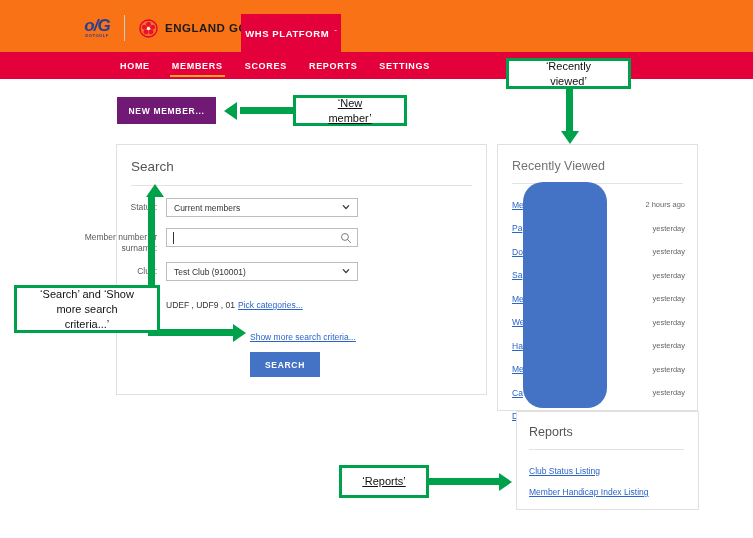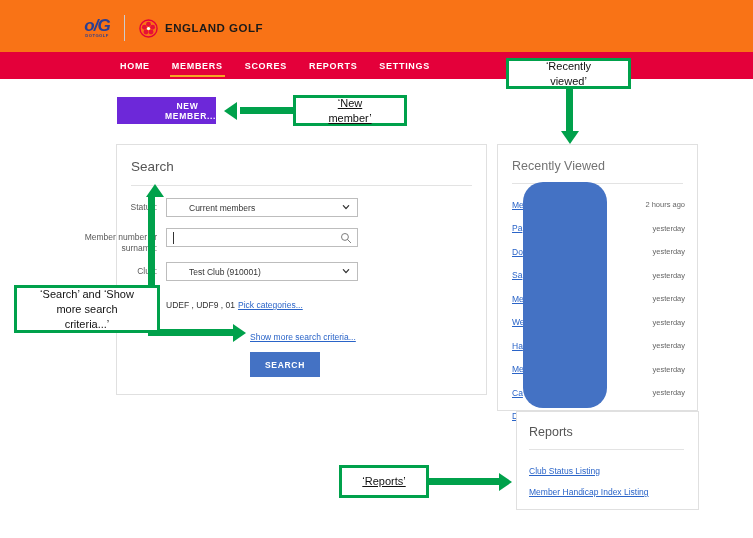--- a/index.html
+++ b/index.html
@@ -26,36 +26,36 @@
   #whs-tab .whs-caret{color:#fff;font-size:8px;margin-left:5px;line-height:1;}
 
   
   #nav-bar{position:absolute;left:0;top:52px;width:753px;height:27px;background:#e4003a;}
   #nav-items{position:absolute;left:120px;top:0;height:27px;display:flex;align-items:center;gap:22px;}
   .nav-item{position:relative;color:#ffffff;font-size:9px;font-weight:700;letter-spacing:.7px;
             cursor:pointer;height:27px;display:flex;align-items:center;}
   .nav-item.active::after{content:"";position:absolute;left:-2px;right:-2px;bottom:2px;height:2.5px;background:#f5a623;}
 
   
-  #new-member-btn{position:absolute;left:117px;top:97px;width:99px;height:27px;background:#6d28d9;
+  #new-member-btn{position:absolute;left:117px;top:97px;width:99px;height:27px;background:#701a75;
                   border:none;color:#ffffff;font-size:8.5px;font-weight:700;letter-spacing:.7px;
-                  cursor:pointer;font-family:inherit;padding-left:48px;}
+                  cursor:pointer;font-family:inherit;}
 
   
   #search-panel{position:absolute;left:116px;top:144px;width:369px;height:249px;
                 background:#ffffff;border:1px solid #e0e0e0;}
   #search-title{position:absolute;left:14px;top:14px;font-size:13.5px;color:#555;font-weight:400;}
   #search-rule{position:absolute;left:14px;top:40px;width:341px;height:1px;background:#e3e3e3;}
 
   .form-row{position:absolute;display:flex;align-items:flex-start;}
   .form-label{width:105px;text-align:right;font-size:8.5px;color:#5a5a5a;line-height:11px;padding-top:4px;}
   .form-control{margin-left:9px;}
 
   .sel-box{width:192px;height:19px;border:1px solid #bdbdbd;background:#fff;position:relative;
-           display:flex;align-items:center;padding-left:22px;box-sizing:border-box;cursor:pointer;}
+           display:flex;align-items:center;padding-left:7px;box-sizing:border-box;cursor:pointer;}
   .sel-box .sel-val{font-size:8.5px;color:#333;}
   .sel-caret{position:absolute;right:7px;top:4px;width:8px;height:8px;}
 
   .txt-box{width:192px;height:19px;border:1px solid #bdbdbd;background:#fff;position:relative;
            box-sizing:border-box;cursor:text;}
   .txt-caret{position:absolute;left:6px;top:3px;width:1px;height:12px;background:#333;}
   .txt-val{position:absolute;left:8px;top:4px;font-size:8.5px;color:#333;}
   .search-glyph{position:absolute;right:5px;top:3px;width:12px;height:12px;cursor:pointer;}
 
   #row-status{left:52px;top:198px;}
@@ -124,20 +124,24 @@
       <circle cx="20" cy="11" r="5.2" fill="#e4003a" opacity=".85"></circle>
       <circle cx="28.6" cy="17.2" r="5.2" fill="#e4003a" opacity=".85"></circle>
       <circle cx="25.3" cy="27.4" r="5.2" fill="#e4003a" opacity=".85"></circle>
       <circle cx="14.7" cy="27.4" r="5.2" fill="#e4003a" opacity=".85"></circle>
       <circle cx="11.4" cy="17.2" r="5.2" fill="#e4003a" opacity=".85"></circle>
       <circle cx="20" cy="20" r="3.4" fill="#ffffff"></circle>
     </svg>
     <span id="eg-name">ENGLAND GOLF</span>
   </div>
 
+  <div id="whs-tab">
+    <span class="whs-label">WHS PLATFORM</span>
+    <span class="whs-caret">ˇ</span>
+  </div>
 </div>
 
 <div id="nav-bar">
   <div id="nav-items">
     <div class="nav-item">
         <span>HOME</span>
       </div>
     <div class="nav-item active">
         <span>MEMBERS</span>
       </div>

